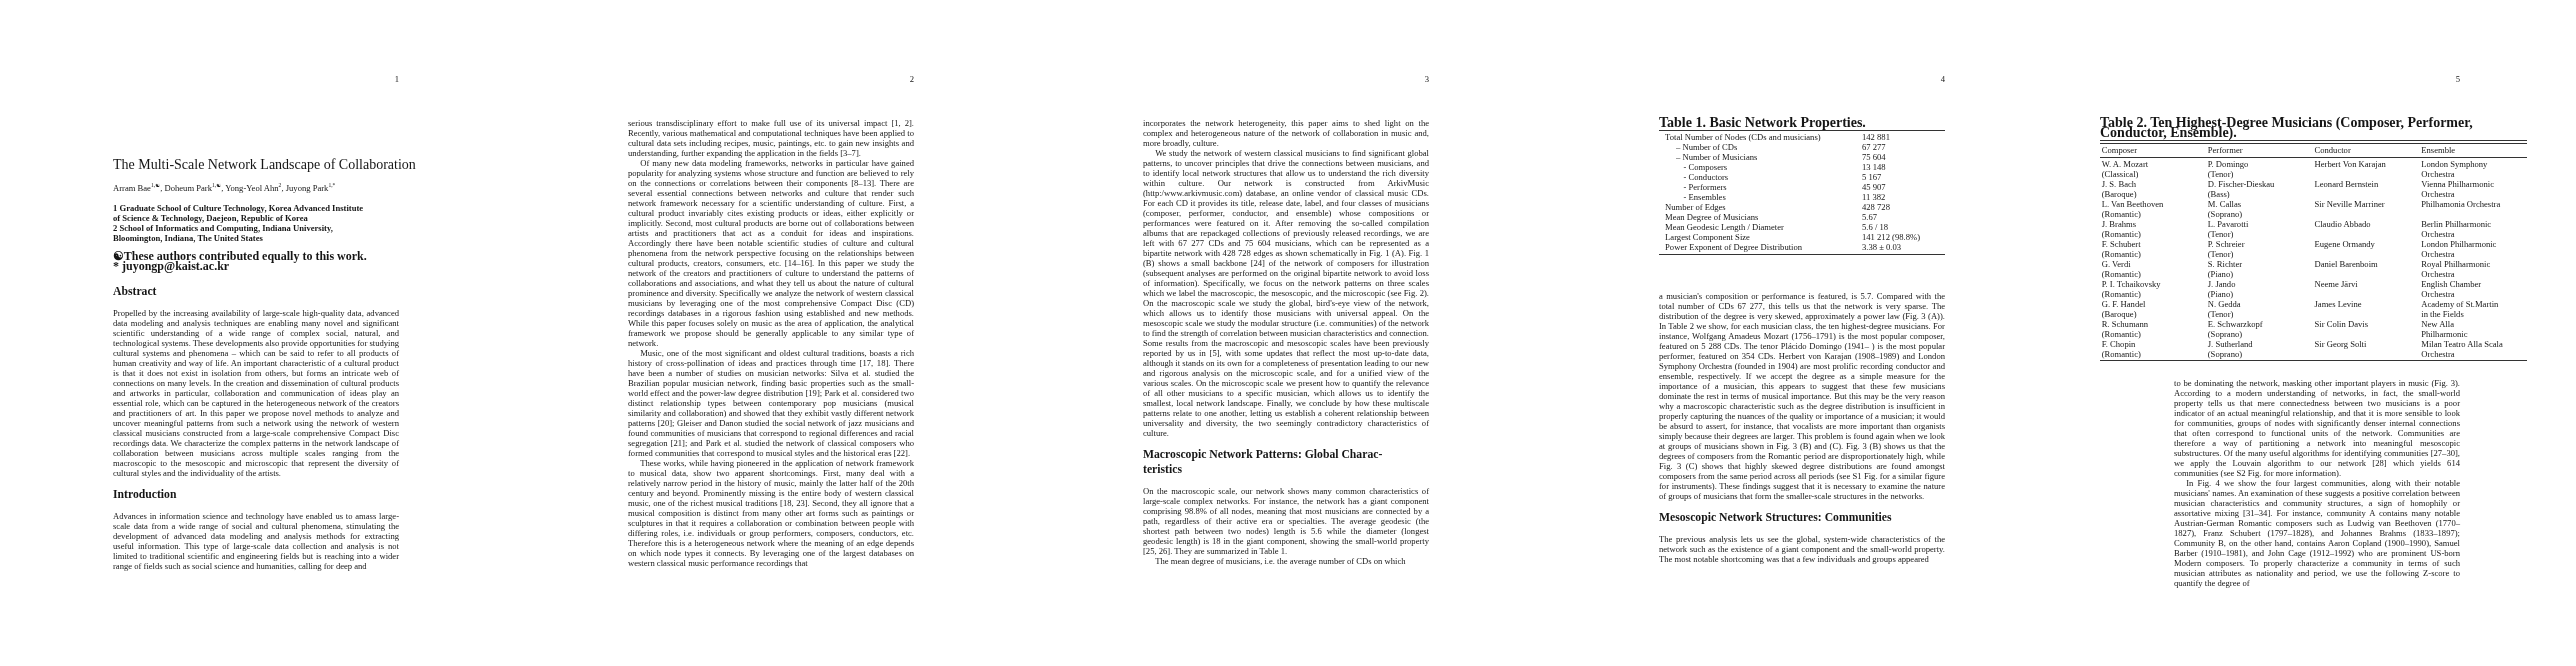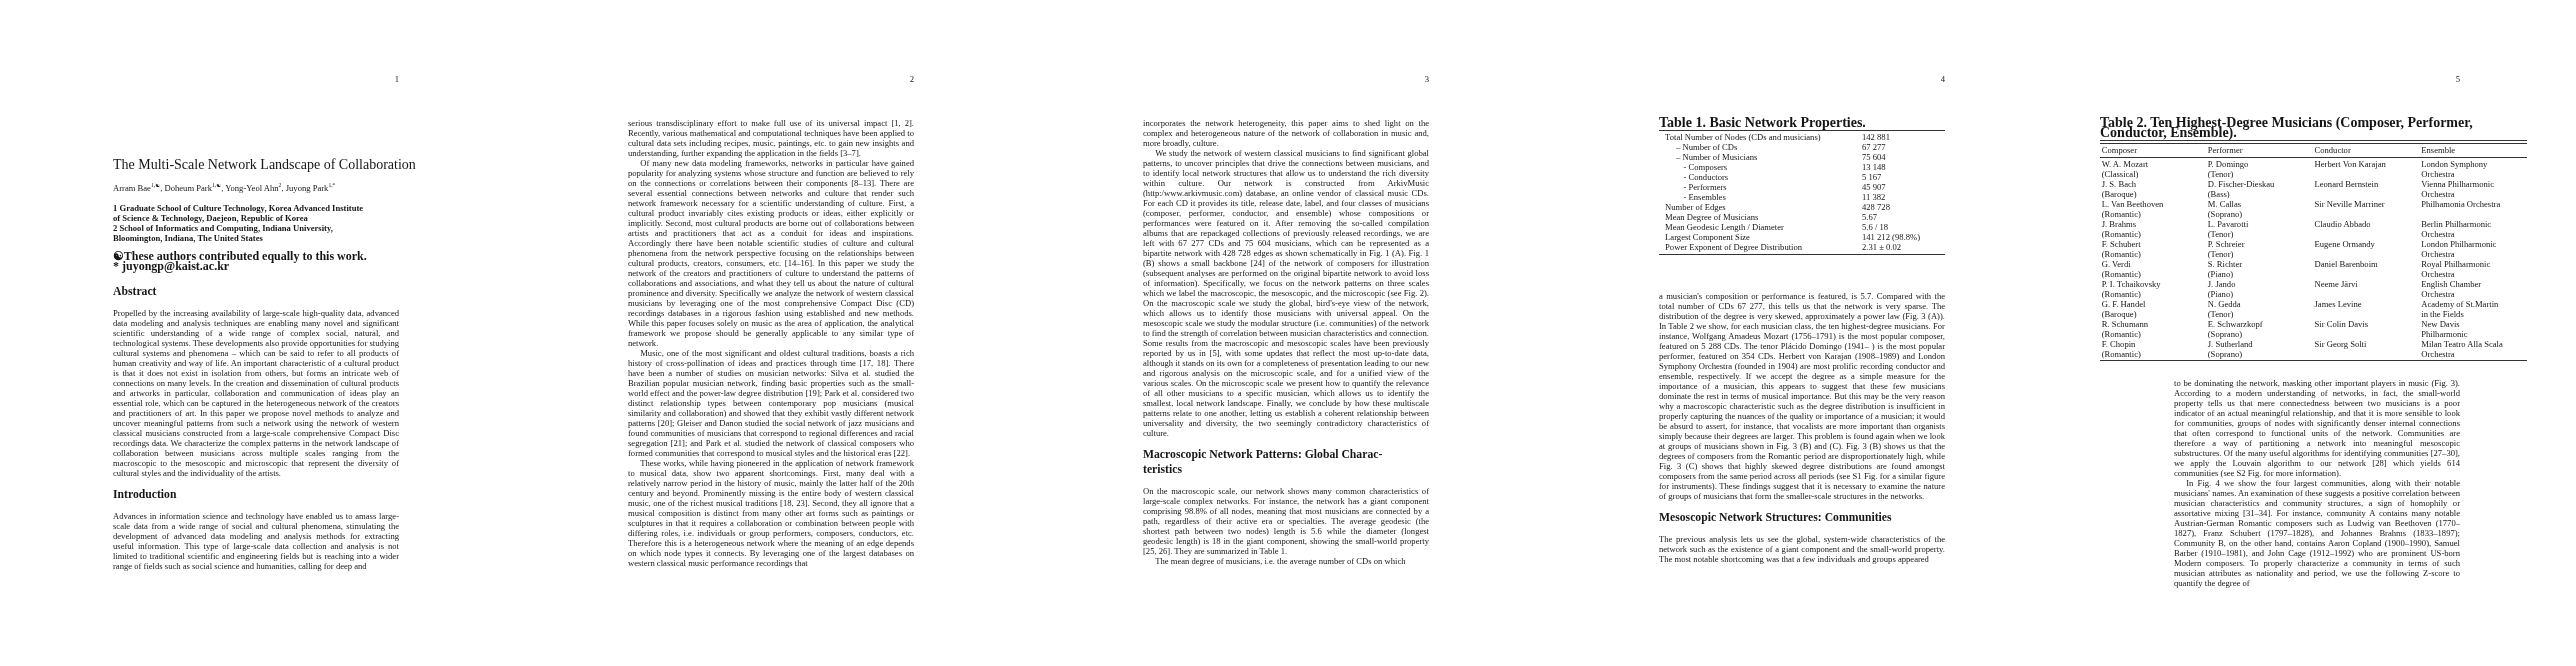--- a/index.html
+++ b/index.html
@@ -149,21 +149,21 @@
             <div class="t1row">
               <div class="t1label lb0">Mean Geodesic Length / Diameter</div>
               <div class="t1value">5.6 / 18</div>
             </div>
             <div class="t1row">
               <div class="t1label lb0">Largest Component Size</div>
               <div class="t1value">141 212 (98.8%)</div>
             </div>
             <div class="t1row">
               <div class="t1label lb0">Power Exponent of Degree Distribution</div>
-              <div class="t1value">2.31 ± 0.02</div>
+              <div class="t1value">3.38 ± 0.03</div>
             </div>
           </div>
           <div class="rule"></div>
         </div>
         <div class="para">a musician's composition or performance is featured, is 5.7. Compared with the total number of CDs 67 277, this tells us that the network is very sparse. The distribution of the degree is very skewed, approximately a power law (Fig. 3 (A)). In Table 2 we show, for each musician class, the ten highest-degree musicians. For instance, Wolfgang Amadeus Mozart (1756–1791) is the most popular composer, featured on 5 288 CDs. The tenor Plácido Domingo (1941– ) is the most popular performer, featured on 354 CDs. Herbert von Karajan (1908–1989) and London Symphony Orchestra (founded in 1904) are most prolific recording conductor and ensemble, respectively. If we accept the degree as a simple measure for the importance of a musician, this appears to suggest that these few musicians dominate the rest in terms of musical importance. But this may be the very reason why a macroscopic characteristic such as the degree distribution is insufficient in properly capturing the nuances of the quality or importance of a musician; it would be absurd to assert, for instance, that vocalists are more important than organists simply because their degrees are larger. This problem is found again when we look at groups of musicians shown in Fig. 3 (B) and (C). Fig. 3 (B) shows us that the degrees of composers from the Romantic period are disproportionately high, while Fig. 3 (C) shows that highly skewed degree distributions are found amongst composers from the same period across all periods (see S1 Fig. for a similar figure for instruments). These findings suggest that it is necessary to examine the nature of groups of musicians that form the smaller-scale structures in the networks.</div>
         <div class="b-heading">
           <div>Mesoscopic Network Structures: Communities</div>
         </div>
         <div class="para">The previous analysis lets us see the global, system-wide characteristics of the network such as the existence of a giant component and the small-world property. The most notable shortcoming was that a few individuals and groups appeared</div>
       </div>
@@ -323,21 +323,21 @@
                 <div>(Romantic)</div>
               </div>
               <div class="t2cell c1">
                 <div>E. Schwarzkopf</div>
                 <div>(Soprano)</div>
               </div>
               <div class="t2cell c2">
                 <div>Sir Colin Davis</div>
               </div>
               <div class="t2cell c3">
-                <div>New Davis</div>
+                <div>New Alla</div>
                 <div>Philharmonic</div>
               </div>
             </div>
             <div class="t2row">
               <div class="t2cell c0">
                 <div>F. Chopin</div>
                 <div>(Romantic)</div>
               </div>
               <div class="t2cell c1">
                 <div>J. Sutherland</div>

